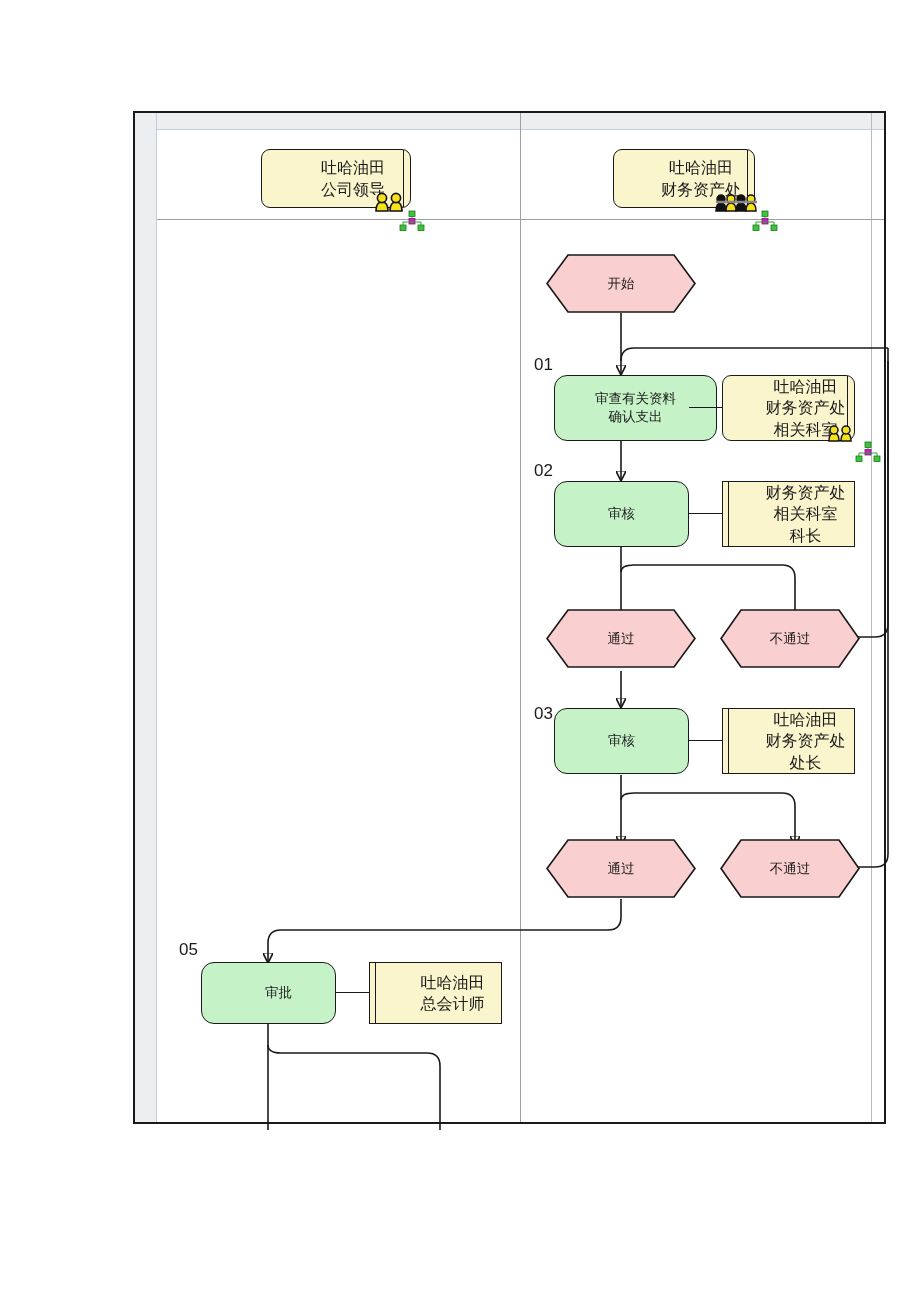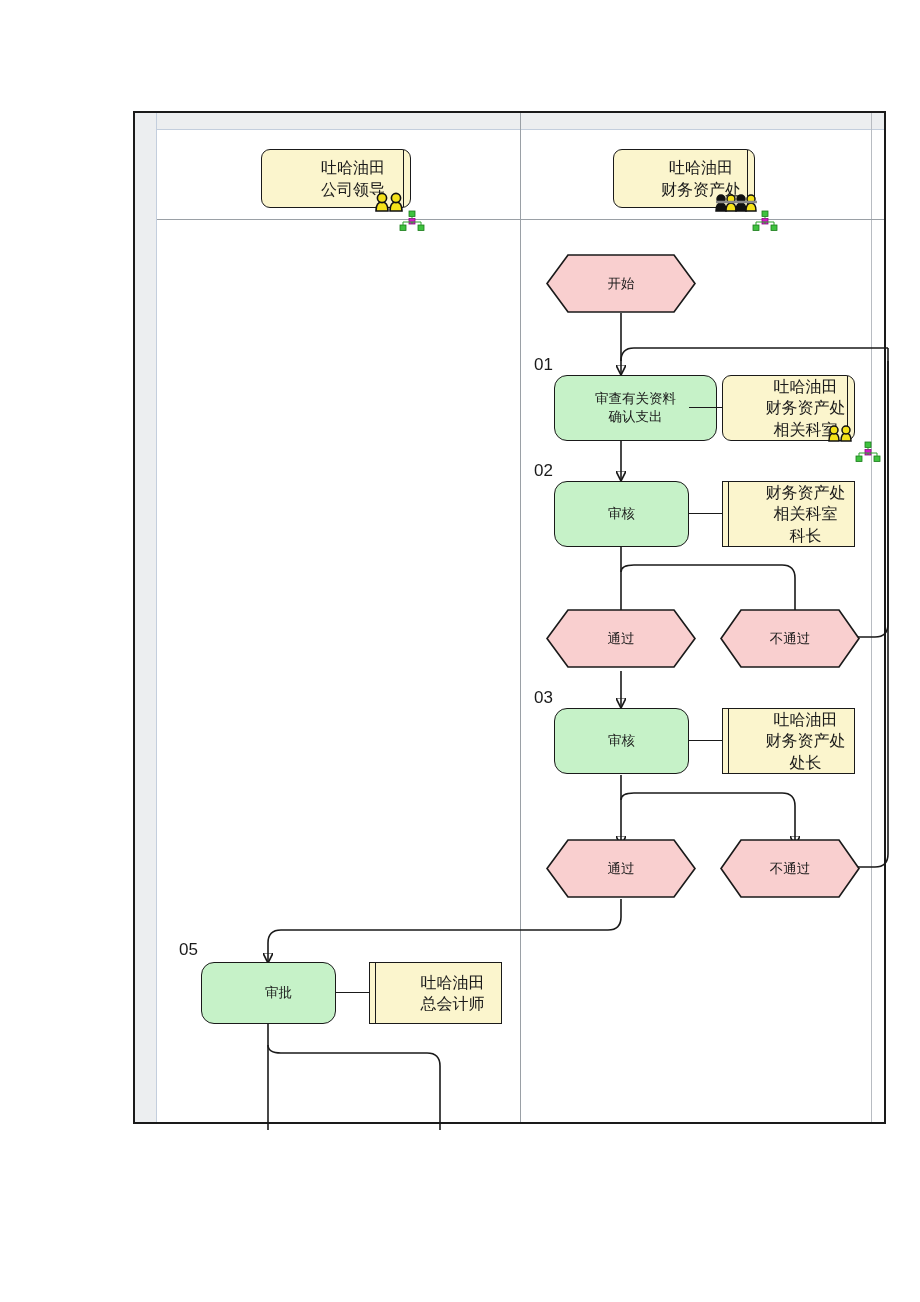--- a/index.html
+++ b/index.html
@@ -276,21 +276,21 @@
     </svg>
     <div class="hexlabel">通过</div>
   </div>
   <div class="hexwrap" style="left:720px; top:609px; width:140px; height:59px;">
     <svg width="140" height="59" viewBox="0 0 140 59">
       <polygon points="21,1 119,1 139,29.5 119,58 21,58 1,29.5" fill="#f9cfcf" stroke="#1a1a1a" stroke-width="1.7"></polygon>
     </svg>
     <div class="hexlabel">不通过</div>
   </div>
 
-  <div class="stepnum" style="left:534px; top:688px;">03</div>
+  <div class="stepnum" style="left:534px; top:704px;">03</div>
   <div class="node process" style="left:554px; top:708px; width:135px; height:66px;">
     <span>审核</span>
   </div>
   <div class="tie" style="left:689px; top:740px; width:33px;"></div>
   <div class="node role barred" style="left:722px; top:708px; width:133px; height:66px;">
     <span>吐哈油田
 财务资产处
 处长</span>
   </div>
 

